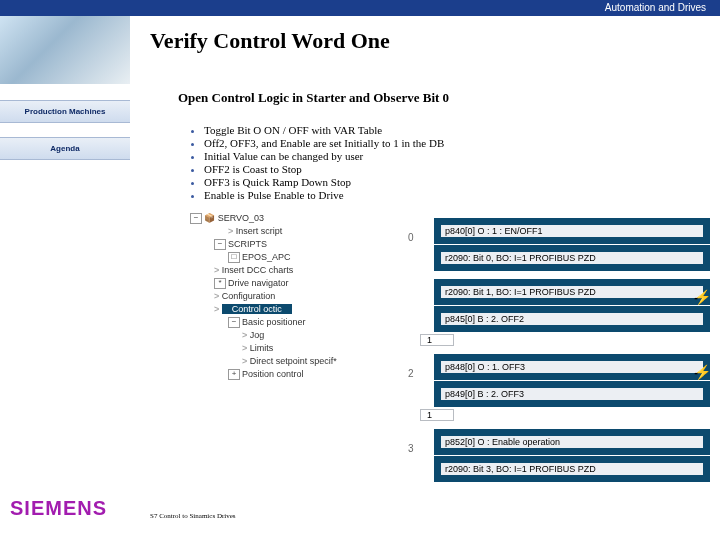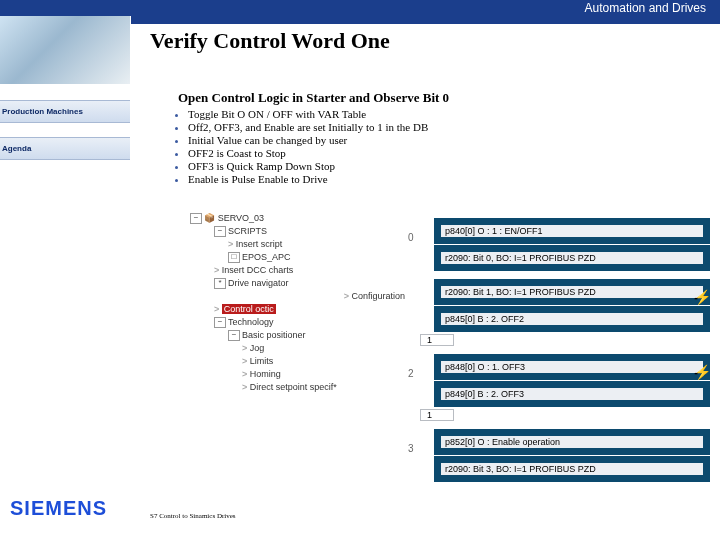--- a/index.html
+++ b/index.html
@@ -9,25 +9,25 @@
     font-family: Georgia, "Times New Roman", serif;
     font-size: 11px;
     color: #000;
     background: #fff;
     position: relative;
     overflow: hidden;
   }
   .topband {
     position: absolute;
     top: 0; left: 0; right: 0;
-    height: 24px;
+    height: 16px;
     background: #1b3e8c;
     color: #fff;
     font-family: Arial, sans-serif;
-    font-size: 12px;
+    font-size: 10px;
     text-align: right;
     padding-right: 14px;
     line-height: 16px;
     padding-left: 16px;
   }
   .header-photo {
     position: absolute;
     top: 16px; left: 0;
     width: 130px; height: 68px;
     background: linear-gradient(135deg,#cfe3f2 0%, #9bb8cf 40%, #e9eff3 100%);
@@ -46,70 +46,70 @@
     width: 130px;
   }
   .side-item {
     background: linear-gradient(#e9eff7,#cfdcee);
     border-top: 1px solid #a8b9d4;
     border-bottom: 1px solid #a8b9d4;
     color: #0f2a66;
     font-family: Arial, sans-serif;
     font-weight: bold;
     font-size: 8px;
-    text-align: left;
+    text-align: center;
     padding: 6px 2px;
     margin-bottom: 14px;
   }
   .logo {
     position: absolute;
     left: 10px;
     bottom: 20px;
     font-family: Arial, sans-serif;
     font-weight: 900;
     font-size: 20px;
     letter-spacing: 1px;
-    color: #1d4ed8;
+    color: #a21caf;
   }
   .sub-title {
     position: absolute;
     top: 90px;
     left: 178px;
     font-size: 13px;
     font-weight: bold;
   }
   .bullets {
     position: absolute;
     top: 108px;
     left: 172px;
     right: 20px;
   }
   .bullets ul {
-    margin: 0;
+    margin: 16px;
     padding-left: 16px;
   }
   .bullets li {
     padding: 0 0 1px 0;
     font-size: 11px;
     list-style-type: disc;
     color: #3b5aa0;
   }
   .bullets li span { color:#000; }
   .tree {
     position: absolute;
     top: 212px;
     left: 190px;
     width: 215px;
     font-family: Arial, sans-serif;
     font-size: 9px;
     color: #333;
     line-height: 13px;
   }
   .tree .row { white-space: nowrap; }
-  .tree .hl { background: #b91c1c; color:#fff; padding:0 2px; }
+  .tree .hl { background: #0c4a6e; color:#fff; padding:0 10px; }
   .boxico {
     display: inline-block;
     width: 10px; height: 9px;
     border: 1px solid #888;
     background: #fff;
     text-align: center;
     font-size: 8px;
     line-height: 8px;
     vertical-align: middle;
     margin-right: 2px;
@@ -203,33 +203,32 @@
       <li><span>Off2, OFF3, and Enable are set Initially to 1 in the DB</span></li>
       <li><span>Initial Value can be changed by user</span></li>
       <li><span>OFF2 is Coast to Stop</span></li>
       <li><span>OFF3 is Quick Ramp Down Stop</span></li>
       <li><span>Enable is Pulse Enable to Drive</span></li>
     </ul>
 </div>
 
 <div class="tree" id="tree">
     <div class="row"><span class="boxico pm">−</span>📦 SERVO_03</div>
+    <div class="row" style="padding-left: 38px;"><span class="chev">&gt;</span> Insert script</div>
     <div class="row" style="padding-left: 24px;"><span class="boxico pm">−</span>SCRIPTS</div>
-    <div class="row" style="padding-left: 38px;"><span class="chev">&gt;</span> Insert script</div>
     <div class="row" style="padding-left: 38px;"><span class="boxico pm">□</span>EPOS_APC</div>
     <div class="row" style="padding-left: 24px;"><span class="chev">&gt;</span> Insert DCC charts</div>
     <div class="row" style="padding-left: 24px;"><span class="boxico pm">*</span>Drive navigator</div>
-    <div class="row" style="padding-left: 24px; text-align: right;"><span class="chev">&gt;</span> Configuration</div>
+    <div class="row" style="padding-left: 24px;"><span class="chev">&gt;</span> Configuration</div>
     <div class="row" style="padding-left: 24px;"><span class="chev">&gt;</span> <span class="hl">Control octic</span></div>
-    <div class="row" style="padding-left: 24px;"><span class="boxico pm">−</span>Technology</div>
     <div class="row" style="padding-left: 38px;"><span class="boxico pm">−</span>Basic positioner</div>
     <div class="row" style="padding-left: 52px;"><span class="chev">&gt;</span> Jog</div>
     <div class="row" style="padding-left: 52px;"><span class="chev">&gt;</span> Limits</div>
-    <div class="row" style="padding-left: 52px;"><span class="chev">&gt;</span> Homing</div>
     <div class="row" style="padding-left: 52px;"><span class="chev">&gt;</span> Direct setpoint specif*</div>
+    <div class="row" style="padding-left: 38px;"><span class="boxico pm">+</span>Position control</div>
   </div>
 
 <div class="param-panel" id="params" style="top:218px;">
     <div class="pgroup">
       <div class="idx">0</div>
       <div class="pline">p840[0] O : 1 : EN/OFF1</div>
       <div class="pline">r2090: Bit 0, BO: I=1 PROFIBUS PZD</div>
     </div>
     <div class="pgroup"><div class="pline">r2090: Bit 1, BO: I=1 PROFIBUS PZD</div><div class="pline">p845[0] B : 2. OFF2</div><span class="valbox">1</span><span class="glyph">⚡</span><span class="dash">-</span></div>
     <div class="pgroup"><div class="idx">2</div><div class="pline">p848[0] O : 1. OFF3</div><div class="pline">p849[0] B : 2. OFF3</div><span class="valbox">1</span><span class="glyph">⚡</span><span class="dash">-</span></div>

